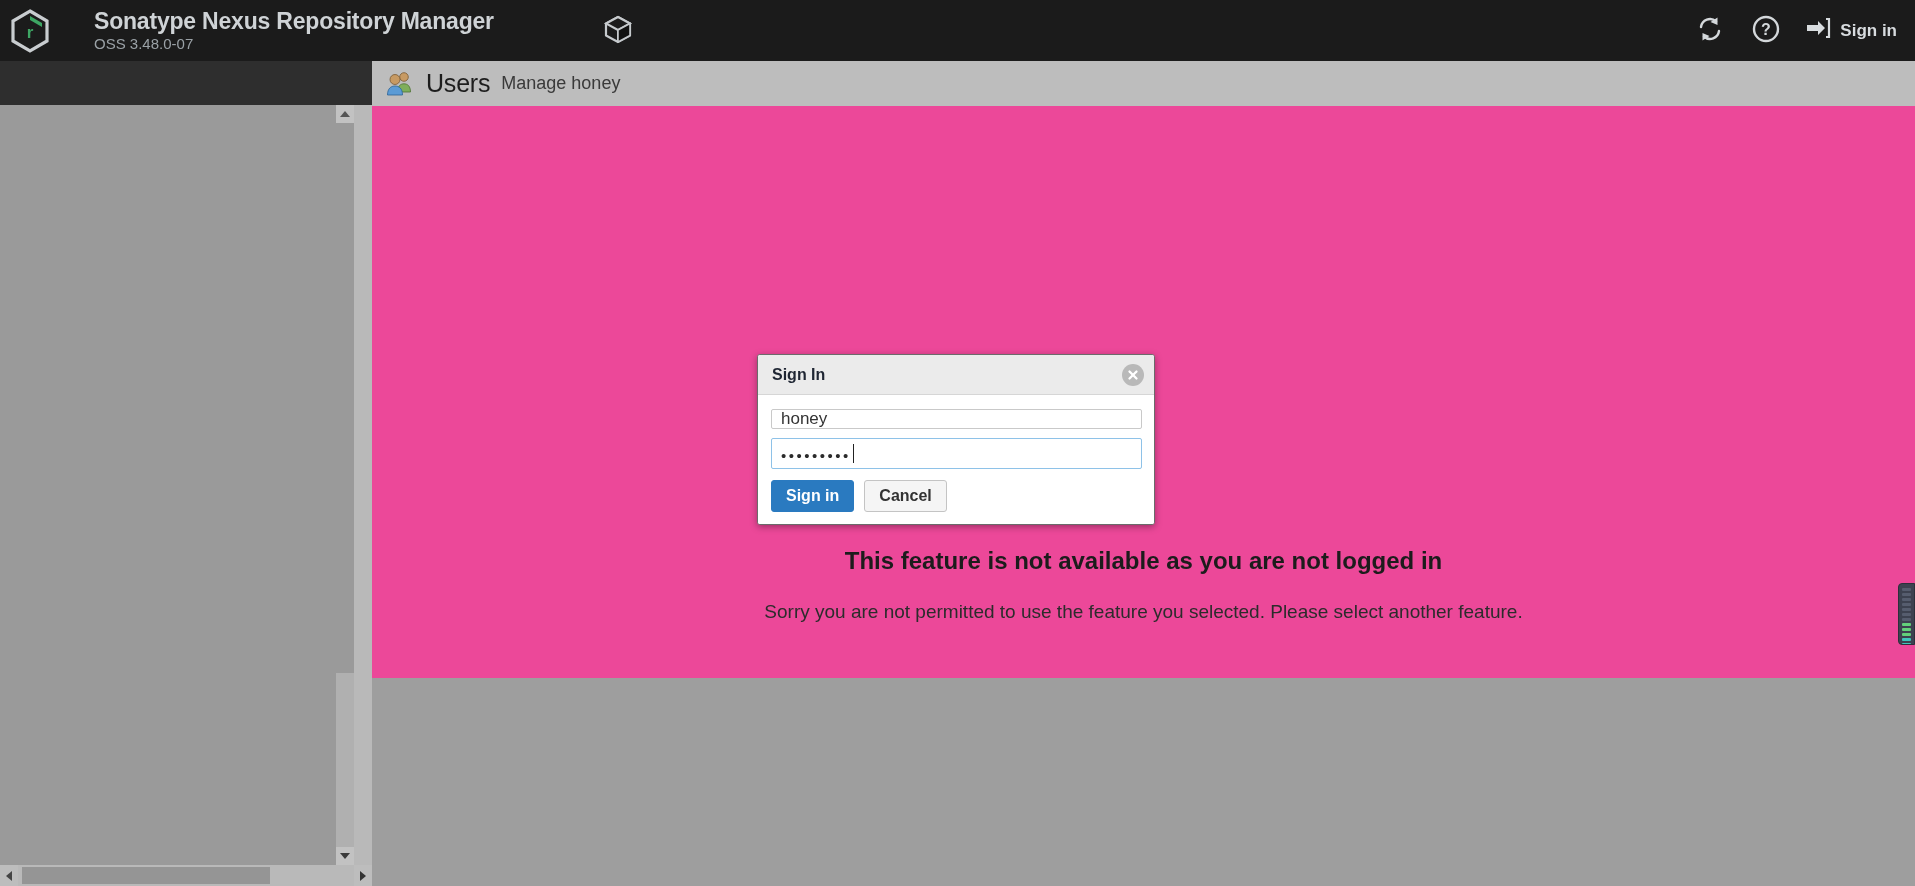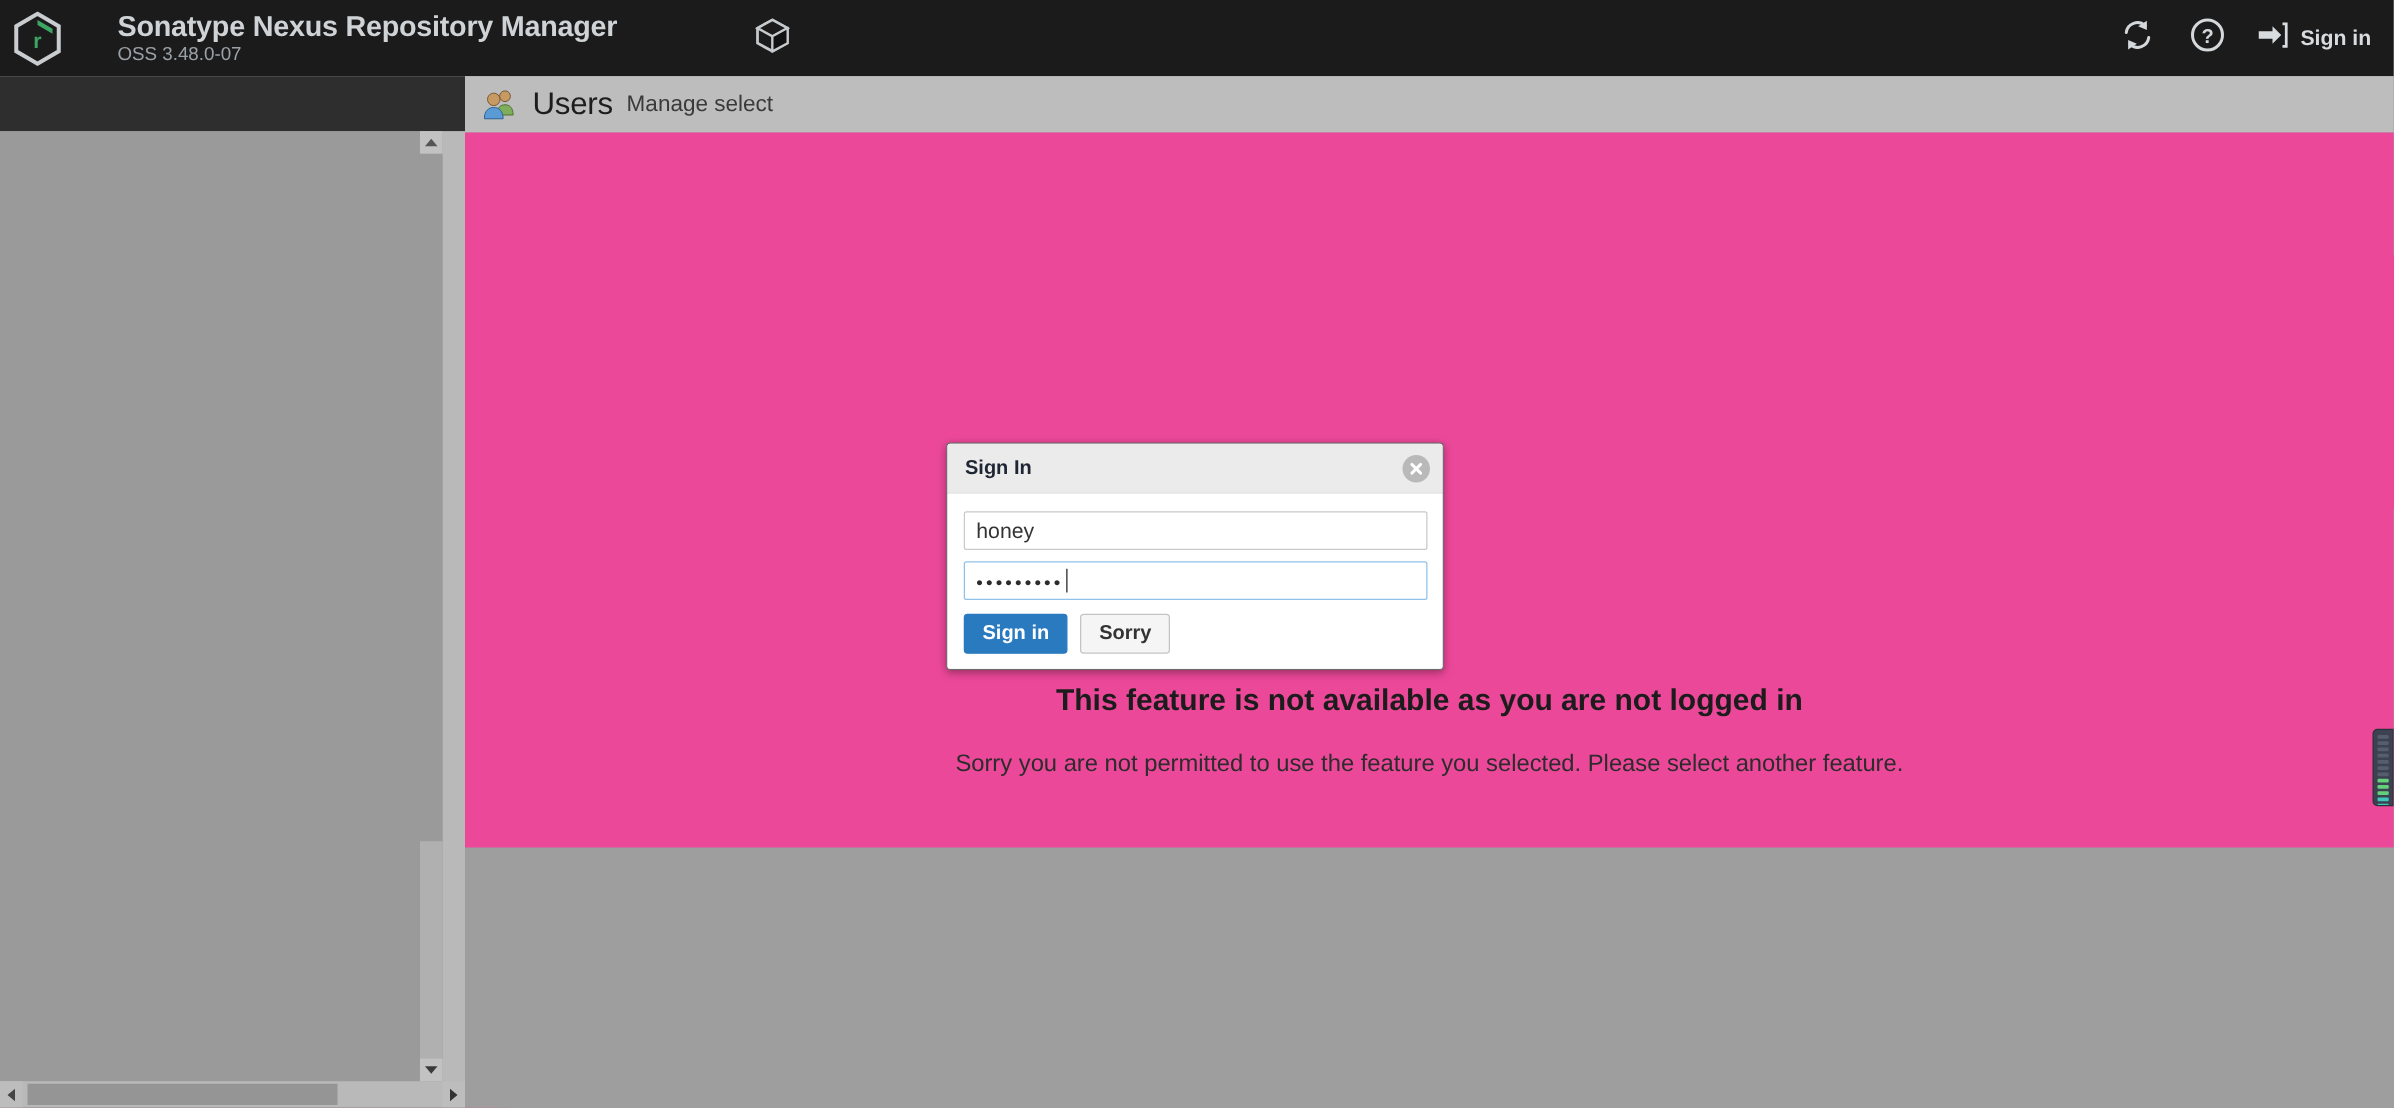--- a/index.html
+++ b/index.html
@@ -298,21 +298,21 @@
     flex: 0 0 auto;
   }
   .dialog-body {
     padding: 14px 13px 12px 13px;
     background: #ffffff;
     border-radius: 0 0 2px 2px;
   }
   .field {
     display: block;
     width: 371px;
-    height: 31px;
+    height: 20px;
     padding: 4px 9px;
     font-size: 17px;
     color: #333;
     font-family: "Liberation Sans", sans-serif;
     border: 1px solid #c9c9c9;
     border-radius: 2px;
     background: #fff;
     outline: none;
     margin-bottom: 9px;
   }
@@ -491,21 +491,21 @@
     <div class="page-header">
       <span class="page-header-icon">
         <svg width="30" height="30" viewBox="0 0 30 30">
           <circle cx="19" cy="8" r="4.3" fill="#c79a63" stroke="#7a5a33" stroke-width="0.8"></circle>
           <path d="M12.5,23 C12.5,17 15.5,14.8 19,14.8 C22.5,14.8 25.5,17 25.5,23 Z" fill="#7fae5a" stroke="#4f7233" stroke-width="0.8"></path>
           <circle cx="10" cy="10.5" r="5" fill="#c79a63" stroke="#7a5a33" stroke-width="0.8"></circle>
           <path d="M2.5,26 C2.5,19.5 6,17 10,17 C14,17 17.5,19.5 17.5,26 Z" fill="#5b9bd5" stroke="#2d6396" stroke-width="0.8"></path>
         </svg>
       </span>
       <span class="page-title">Users</span>
-      <span class="page-subtitle">Manage select</span>
+      <span class="page-subtitle">Manage honey</span>
     </div>
 
     <div class="content-area">
       <div class="perm-message">
         <div class="perm-heading">This feature is not available as you are not logged in</div>
         <div class="perm-detail">Sorry you are not permitted to use the feature you selected. Please select another feature.</div>
       </div>
     </div>
 
   </div>
@@ -524,21 +524,21 @@
 
       <input class="field" type="text" value="honey" style="">
 
       <div class="pwd-row">
         <span class="pwd-dots">•••••••••</span>
         <span class="caret"></span>
       </div>
 
       <div class="dialog-buttons">
         <button class="btn btn-primary">Sign in</button>
-        <button class="btn btn-default">Sorry</button>
+        <button class="btn btn-default">Cancel</button>
       </div>
 
     </div>
   </div>
 
   <div class="edge-widget">
     <div class="edge-bar"></div>
     <div class="edge-bar"></div>
     <div class="edge-bar"></div>
     <div class="edge-bar"></div>

